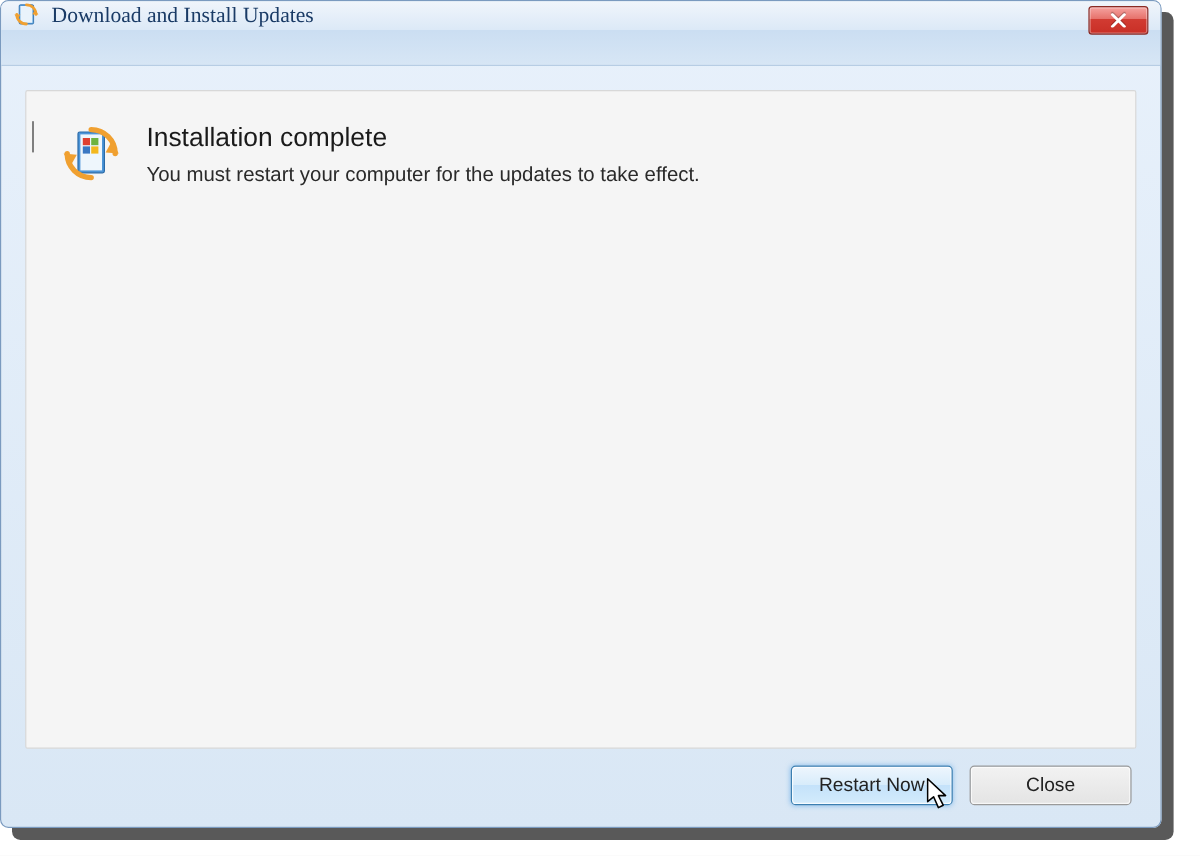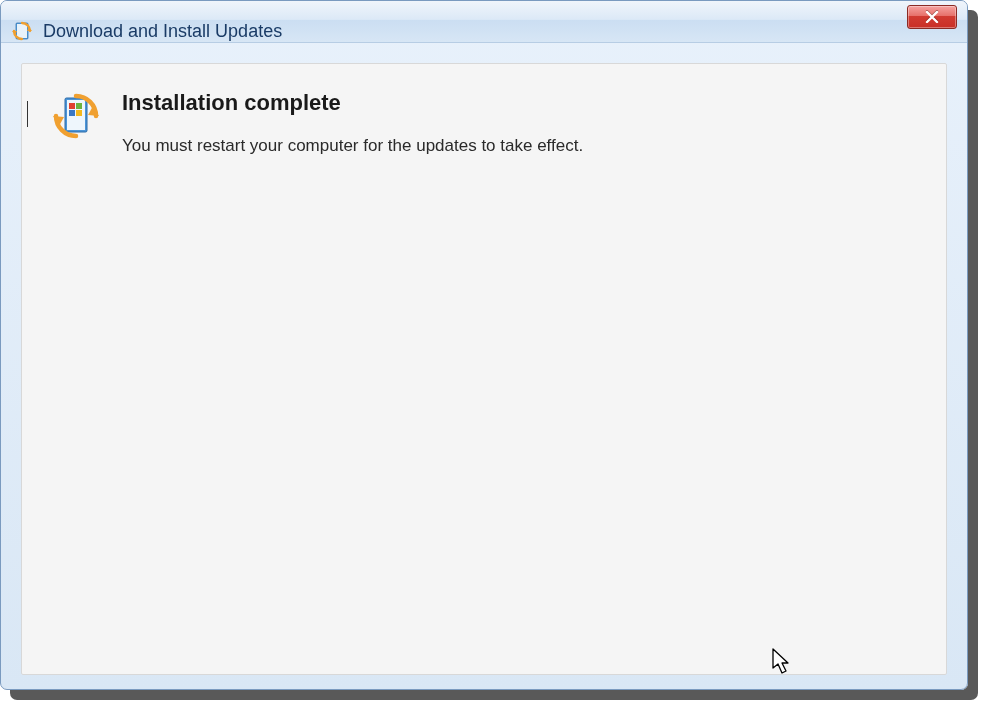--- a/index.html
+++ b/index.html
@@ -22,27 +22,28 @@
       height: 690px;
       background: linear-gradient(to bottom, #e8f1fb 0%, #d9e7f5 100%);
       border: 1px solid #7a9abf;
       border-radius: 7px;
       box-shadow: 10px 10px 0px rgba(0,0,0,0.65);
       display: flex;
       flex-direction: column;
       overflow: hidden;
     }
     .titlebar {
-      height: 42px;
+      height: 54px;
       background: linear-gradient(to bottom, #f0f5fb 0%, #dce9f7 45%, #cbdef2 46%, #d7e6f5 100%);
       display: flex;
-      align-items: flex-end;
+      align-items: flex-start;
       padding: 0 8px 0 10px;
       border-bottom: 1px solid #b7cde4;
       position: relative;
+      font-family: Liberation Serif, serif;
     }
     .title-icon {
       width: 22px;
       height: 22px;
       margin-right: 10px;
       display: flex;
       align-items: center;
       justify-content: center;
     }
     .title-text {
@@ -90,24 +91,24 @@
       height: 48px;
       flex-shrink: 0;
       margin-top: 2px;
     }
     .message-block {
       display: flex;
       flex-direction: column;
     }
     .heading {
       font-size: 22px;
-      font-weight: 700;
+      font-weight: 400;
       color: #1a1a1a;
       font-family: Verdana, "Segoe UI", Arial, sans-serif;
-      margin-bottom: 20px;
+      margin-bottom: 8px;
     }
     .subtext {
       font-size: 17px;
       color: #2a2a2a;
       font-family: Verdana, "Segoe UI", Arial, sans-serif;
     }
     .button-row {
       display: flex;
       justify-content: flex-end;
       gap: 14px;
@@ -191,20 +192,24 @@
           <polygon points="41,14 47,24 36,23" fill="#f0a030"></polygon>
           <polygon points="7,34 1,24 12,25" fill="#f0a030"></polygon>
         </svg>
       </span>
       <div class="message-block">
         <div class="heading">Installation complete</div>
         <div class="subtext">You must restart your computer for the updates to take effect.</div>
       </div>
     </div>
 
+    <div class="button-row">
+      <button class="btn btn-focus">Restart Now</button>
+      <button class="btn btn-default">Close</button>
+    </div>
   </div>
 
   <div class="text-caret"></div>
 </div>
 
 <svg class="cursor" width="22" height="28" viewBox="0 0 22 28">
   <path d="M 1 1 L 1 20 L 6 16 L 10 25 L 14 23 L 10 15 L 16 15 Z" fill="#ffffff" stroke="#000000" stroke-width="1.3" stroke-linejoin="round"></path>
 </svg>
 
 </body></html>

